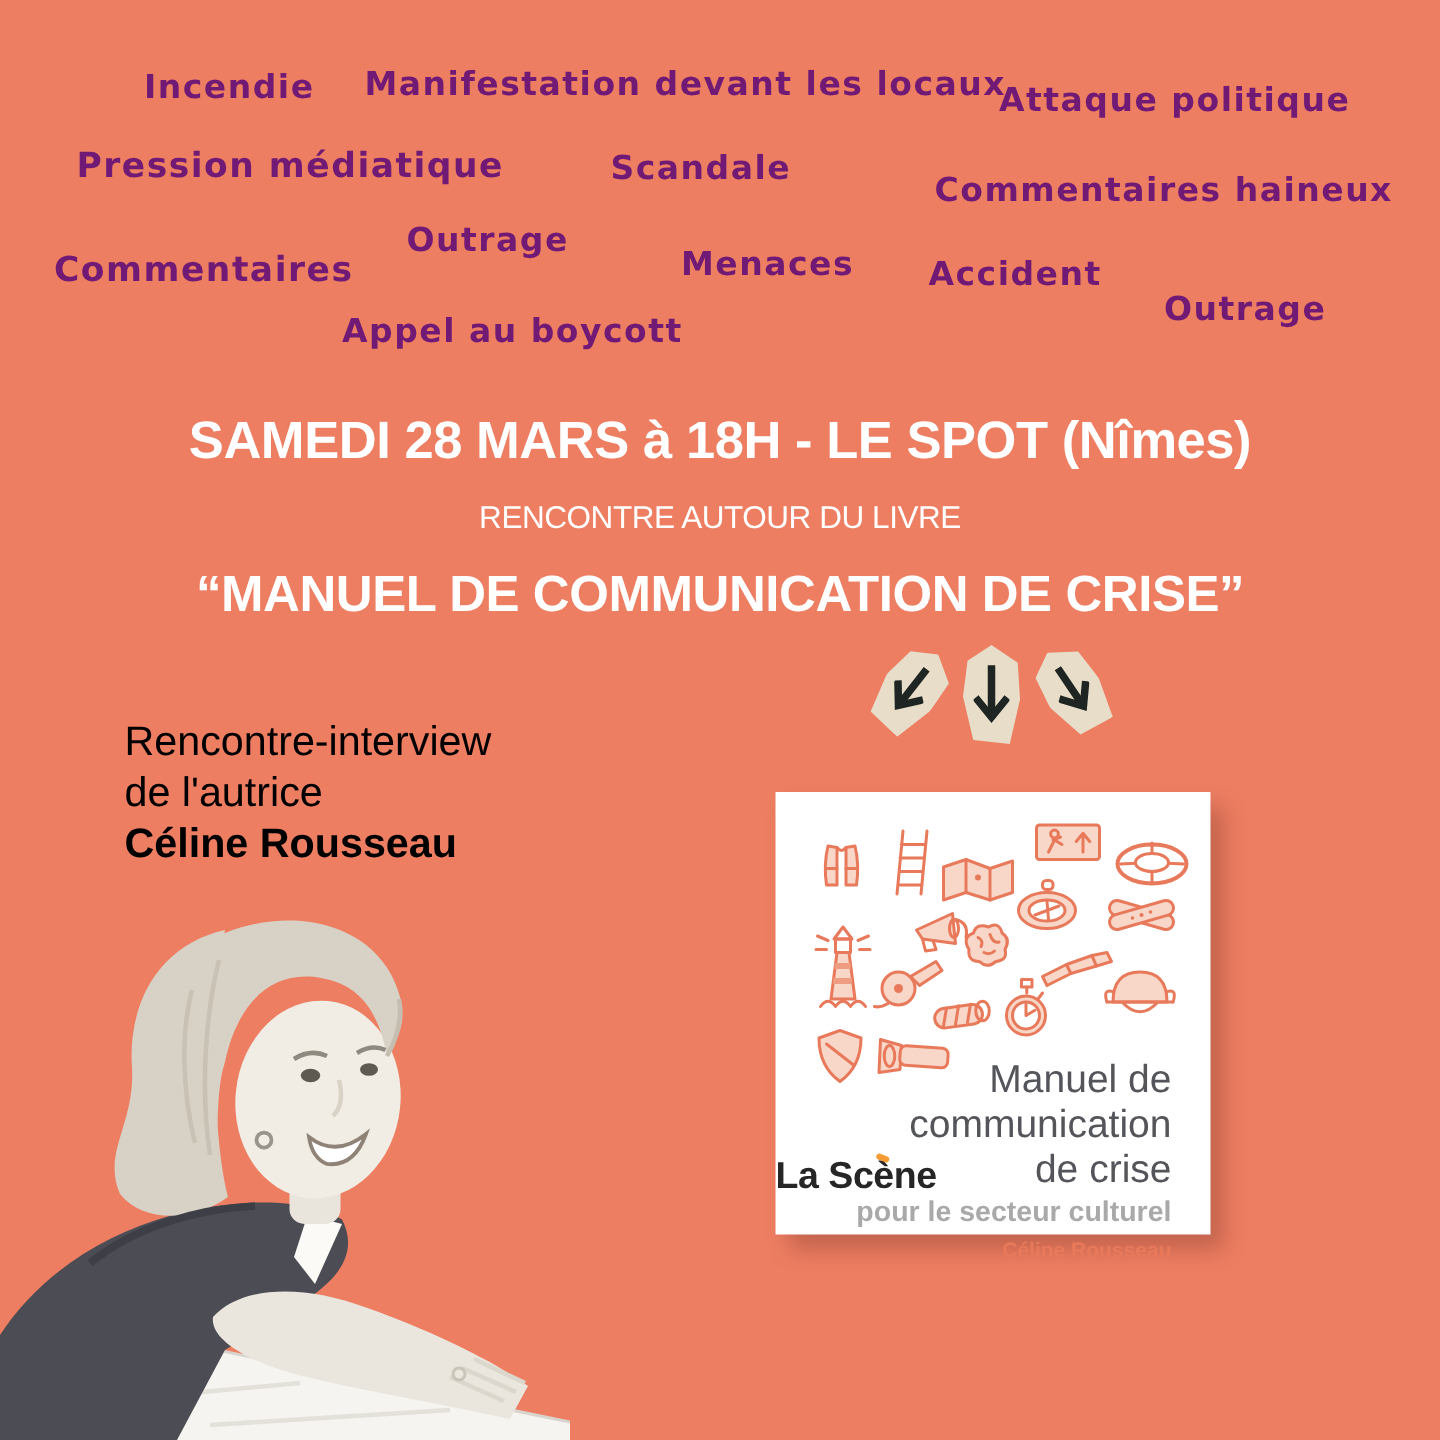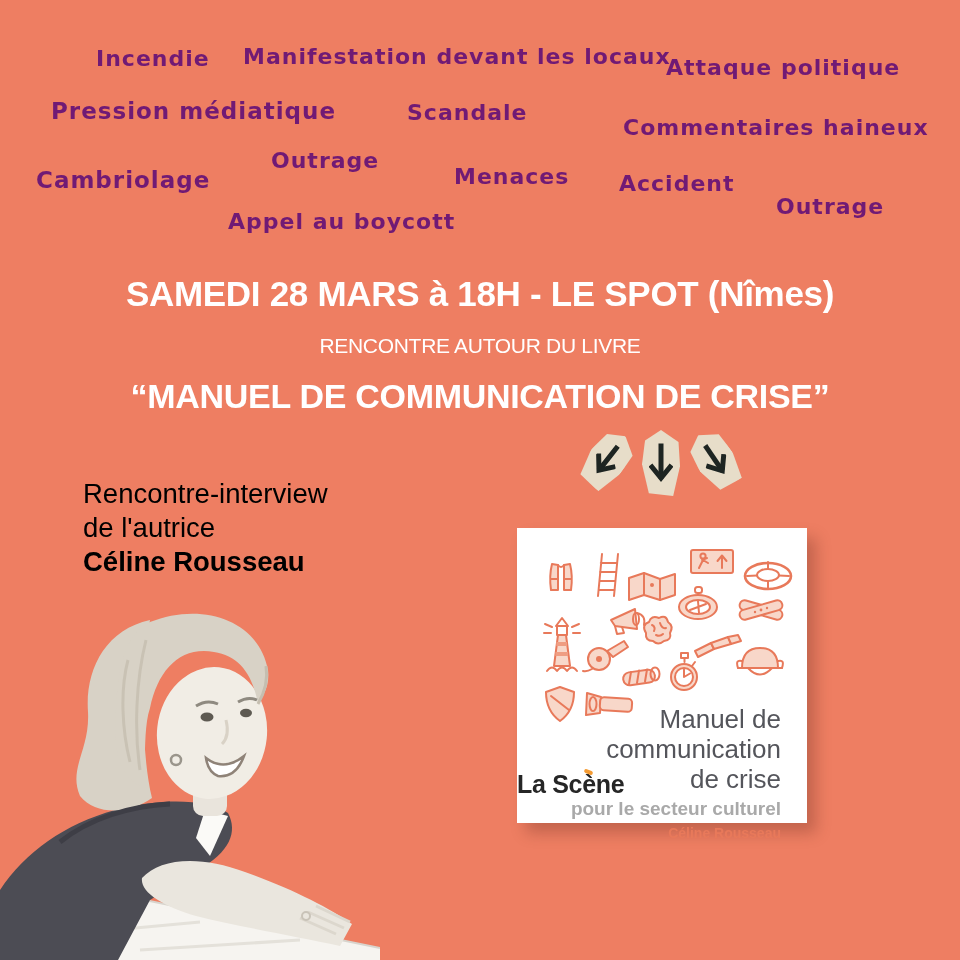--- a/index.html
+++ b/index.html
@@ -101,21 +101,21 @@
 <div class="canvas">
 
   <div>
     <span class="crisis-word w0">Incendie</span>
     <span class="crisis-word w1">Manifestation devant les locaux</span>
     <span class="crisis-word w2">Attaque politique</span>
     <span class="crisis-word w3">Pression médiatique</span>
     <span class="crisis-word w4">Scandale</span>
     <span class="crisis-word w5">Commentaires haineux</span>
     <span class="crisis-word w6">Outrage</span>
-    <span class="crisis-word w7">Cambriolage</span>
+    <span class="crisis-word w7">Commentaires</span>
     <span class="crisis-word w8">Menaces</span>
     <span class="crisis-word w9">Accident</span>
     <span class="crisis-word w10">Outrage</span>
     <span class="crisis-word w11">Appel au boycott</span>
   </div>
 
   <div class="headline">
     <div class="h-line1">SAMEDI 28 MARS à 18H - LE SPOT (Nîmes)</div>
     <div class="h-line2">RENCONTRE AUTOUR DU LIVRE</div>
     <div class="h-line3">“MANUEL DE COMMUNICATION DE CRISE”</div>

